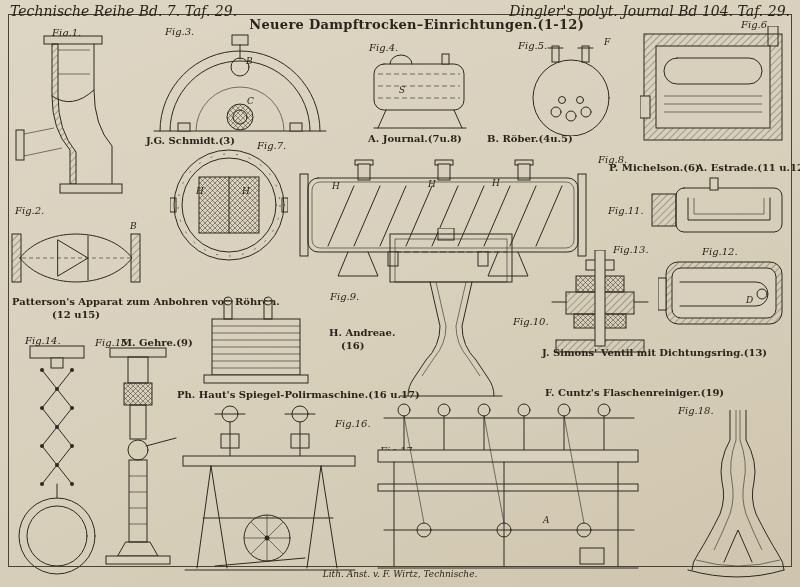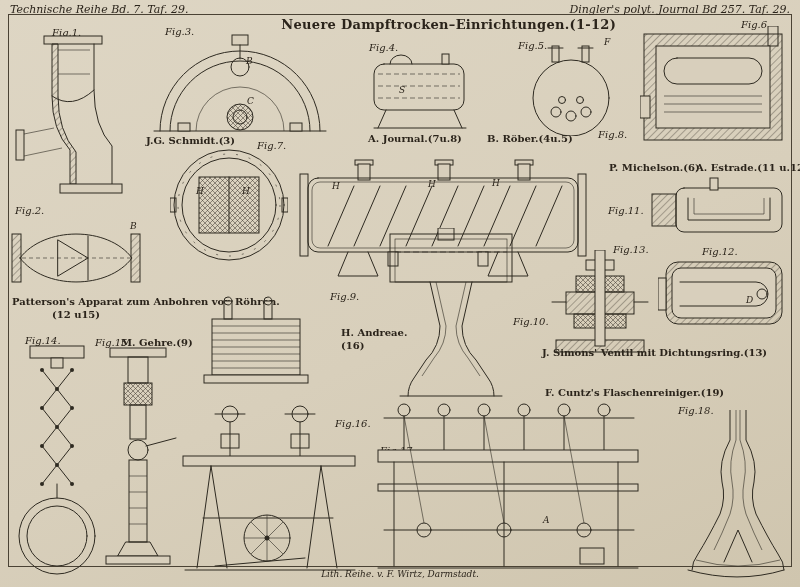--- a/index.html
+++ b/index.html
@@ -2,24 +2,24 @@
 <html><head>
 <meta charset="utf-8">
 <style>
   html,body{margin:0;padding:0;background:#9e9582;}
   .plate{
     position:relative;width:800px;height:587px;overflow:hidden;
     background:linear-gradient(155deg,#ded6c4 0%,#d8cfbb 55%,#cfc5ae 100%);
     font-family:"DejaVu Serif", serif;color:#2b241b;
   }
   .frame{position:absolute;left:8px;top:14px;width:782px;height:551px;border:1px solid #4a4234;pointer-events:none;}
-  .imprint{position:absolute;top:3px;font-size:11px;font-style:italic;white-space:nowrap;}
+  .imprint{position:absolute;top:3px;font-size:14px;font-style:italic;white-space:nowrap;}
   .imprint.left{left:10px;}
   .imprint.right{right:10px;}
-  .title{position:absolute;left:50%;transform:translateX(-45%);top:17px;font-size:13px;font-weight:bold;letter-spacing:.3px;white-space:nowrap;margin-left:32px;}
+  .title{position:absolute;left:50%;transform:translateX(-45%);top:17px;font-size:13px;font-weight:bold;letter-spacing:.3px;white-space:nowrap;}
   .lbl{position:absolute;font-style:italic;font-size:10px;white-space:nowrap;}
   .cap{position:absolute;font-size:10px;white-space:nowrap;}
   .cap.b{font-weight:bold;}
   .ann{position:absolute;font-style:italic;font-size:9px;}
   .footer{position:absolute;left:50%;transform:translateX(-50%);top:569px;font-size:9px;font-style:italic;white-space:nowrap;}
   .fig{position:absolute;}
   .fig svg{display:block;}
   .s{stroke:#2e2a21;fill:none;stroke-width:1;stroke-linecap:round;}
   .thin{stroke:#2e2a21;fill:none;stroke-width:.6;}
   .sf{stroke:#2e2a21;fill:#d8cfbc;stroke-width:1;}
@@ -40,51 +40,52 @@
       <pattern id="crossP" width="5" height="5" patternUnits="userSpaceOnUse">
         <path d="M0,0 L5,5 M5,0 L0,5" stroke="#3a332a" stroke-width="0.5"></path>
       </pattern>
     </defs>
   </svg>
 
   <div class="frame"></div>
 
   <span class="imprint left">Technische Reihe Bd. 7. Taf. 29.</span>
   <span class="title">Neuere Dampftrocken–Einrichtungen.(1-12)</span>
-  <span class="imprint right">Dingler's polyt. Journal Bd 257. Taf. 29.</span>
+  <span class="imprint right">Dingler's polyt. Journal Bd 104. Taf. 29.</span>
 
   <span class="lbl" style="left:52px;top:27px">Fig.1.</span>
   <span class="lbl" style="left:15px;top:205px">Fig.2.</span>
   <span class="lbl" style="left:165px;top:26px">Fig.3.</span>
   <span class="lbl" style="left:369px;top:42px">Fig.4.</span>
   <span class="lbl" style="left:518px;top:40px">Fig.5.</span>
   <span class="lbl" style="left:741px;top:19px">Fig.6.</span>
   <span class="lbl" style="left:257px;top:140px">Fig.7.</span>
-  <span class="lbl" style="left:598px;top:129px">Fig.8.</span>
+  <span class="lbl" style="left:598px;top:154px">Fig.8.</span>
   <span class="lbl" style="left:330px;top:291px">Fig.9.</span>
   <span class="lbl" style="left:513px;top:316px">Fig.10.</span>
   <span class="lbl" style="left:608px;top:205px">Fig.11.</span>
   <span class="lbl" style="left:702px;top:246px">Fig.12.</span>
   <span class="lbl" style="left:613px;top:244px">Fig.13.</span>
   <span class="lbl" style="left:25px;top:335px">Fig.14.</span>
   <span class="lbl" style="left:95px;top:337px">Fig.15.</span>
   <span class="lbl" style="left:335px;top:418px">Fig.16.</span>
   <span class="lbl" style="left:380px;top:445px">Fig.17.</span>
   <span class="lbl" style="left:678px;top:405px">Fig.18.</span>
 
   <span class="cap b" style="left:146px;top:135px">J.G. Schmidt.(3)</span>
   <span class="cap b" style="left:368px;top:133px">A. Journal.(7u.8)</span>
   <span class="cap b" style="left:487px;top:133px">B. Röber.(4u.5)</span>
   <span class="cap b" style="left:609px;top:162px">P. Michelson.(6)</span>
   <span class="cap b" style="left:696px;top:162px">A. Estrade.(11 u.12)</span>
   <span class="cap b" style="left:12px;top:296px">Patterson's Apparat zum Anbohren von Röhren.</span>
   <span class="cap b" style="left:52px;top:309px">(12 u15)</span>
   <span class="cap b" style="left:121px;top:337px">M. Gehre.(9)</span>
-  <span class="cap b" style="left:341px;top:327px">H. Andreae.</span>
+  <span class="cap b" style="left:329px;top:327px">H. Andreae.</span>
   <span class="cap b" style="left:341px;top:340px">(16)</span>
+  <span class="cap b" style="left:177px;top:389px">Ph. Haut's Spiegel-Polirmaschine.(16 u.17)</span>
   <span class="cap b" style="left:542px;top:347px">J. Simons' Ventil mit Dichtungsring.(13)</span>
   <span class="cap b" style="left:545px;top:387px">F. Cuntz's Flaschenreiniger.(19)</span>
 
   <div class="fig" style="left:14px;top:34px">
     <svg width="128" height="168" viewBox="0 0 128 168">
       <rect class="sf" x="30" y="2" width="58" height="8"></rect>
       <path class="hf" d="M38,10 V62 Q38,96 56,116 V150 H62 V118 Q44,97 44,62 V10 Z"></path>
       <path class="s" d="M80,10 V56 Q80,92 98,112 V150"></path>
       <path class="s" d="M38,62 Q58,76 80,56"></path>
       <rect class="sf" x="2" y="96" width="8" height="30"></rect>
@@ -337,21 +338,21 @@
       <path class="s" d="M50,0 V30 Q38,52 42,72 Q46,88 40,104 Q28,128 18,144 Q12,152 12,160"></path>
       <path class="s" d="M66,0 V30 Q78,52 74,72 Q70,88 76,104 Q88,128 98,144 Q104,152 104,160"></path>
       <path class="thin" d="M56,0 V30 Q48,52 52,72 Q55,88 50,104 Q42,124 34,140"></path>
       <path class="thin" d="M60,0 V30 Q68,52 64,72 Q61,88 66,104 Q74,124 82,140"></path>
       <path class="s" d="M44,152 L58,120 L72,152"></path>
       <path class="s" d="M8,160 Q58,174 104,160"></path>
       <path class="thin" d="M16,150 Q58,162 100,150"></path>
     </svg>
   </div>
 
-  <span class="footer">Lith. Reihe. v. F. Wirtz, Darmstadt.</span>
+  <span class="footer">Lith. Anst. v. F. Wirtz, Technische.</span>
 
 <span class="ann" style="left: 246px; top: 56px;">B</span>
     <span class="ann" style="left: 247px; top: 96px;">C</span>
     <span class="ann" style="left: 196px; top: 186px;">H</span>
     <span class="ann" style="left: 242px; top: 186px;">H</span>
     <span class="ann" style="left: 399px; top: 85px;">S</span>
     <span class="ann" style="left: 604px; top: 37px;">F</span>
     <span class="ann" style="left: 332px; top: 181px;">H</span>
     <span class="ann" style="left: 428px; top: 179px;">H</span>
     <span class="ann" style="left: 492px; top: 178px;">H</span>

